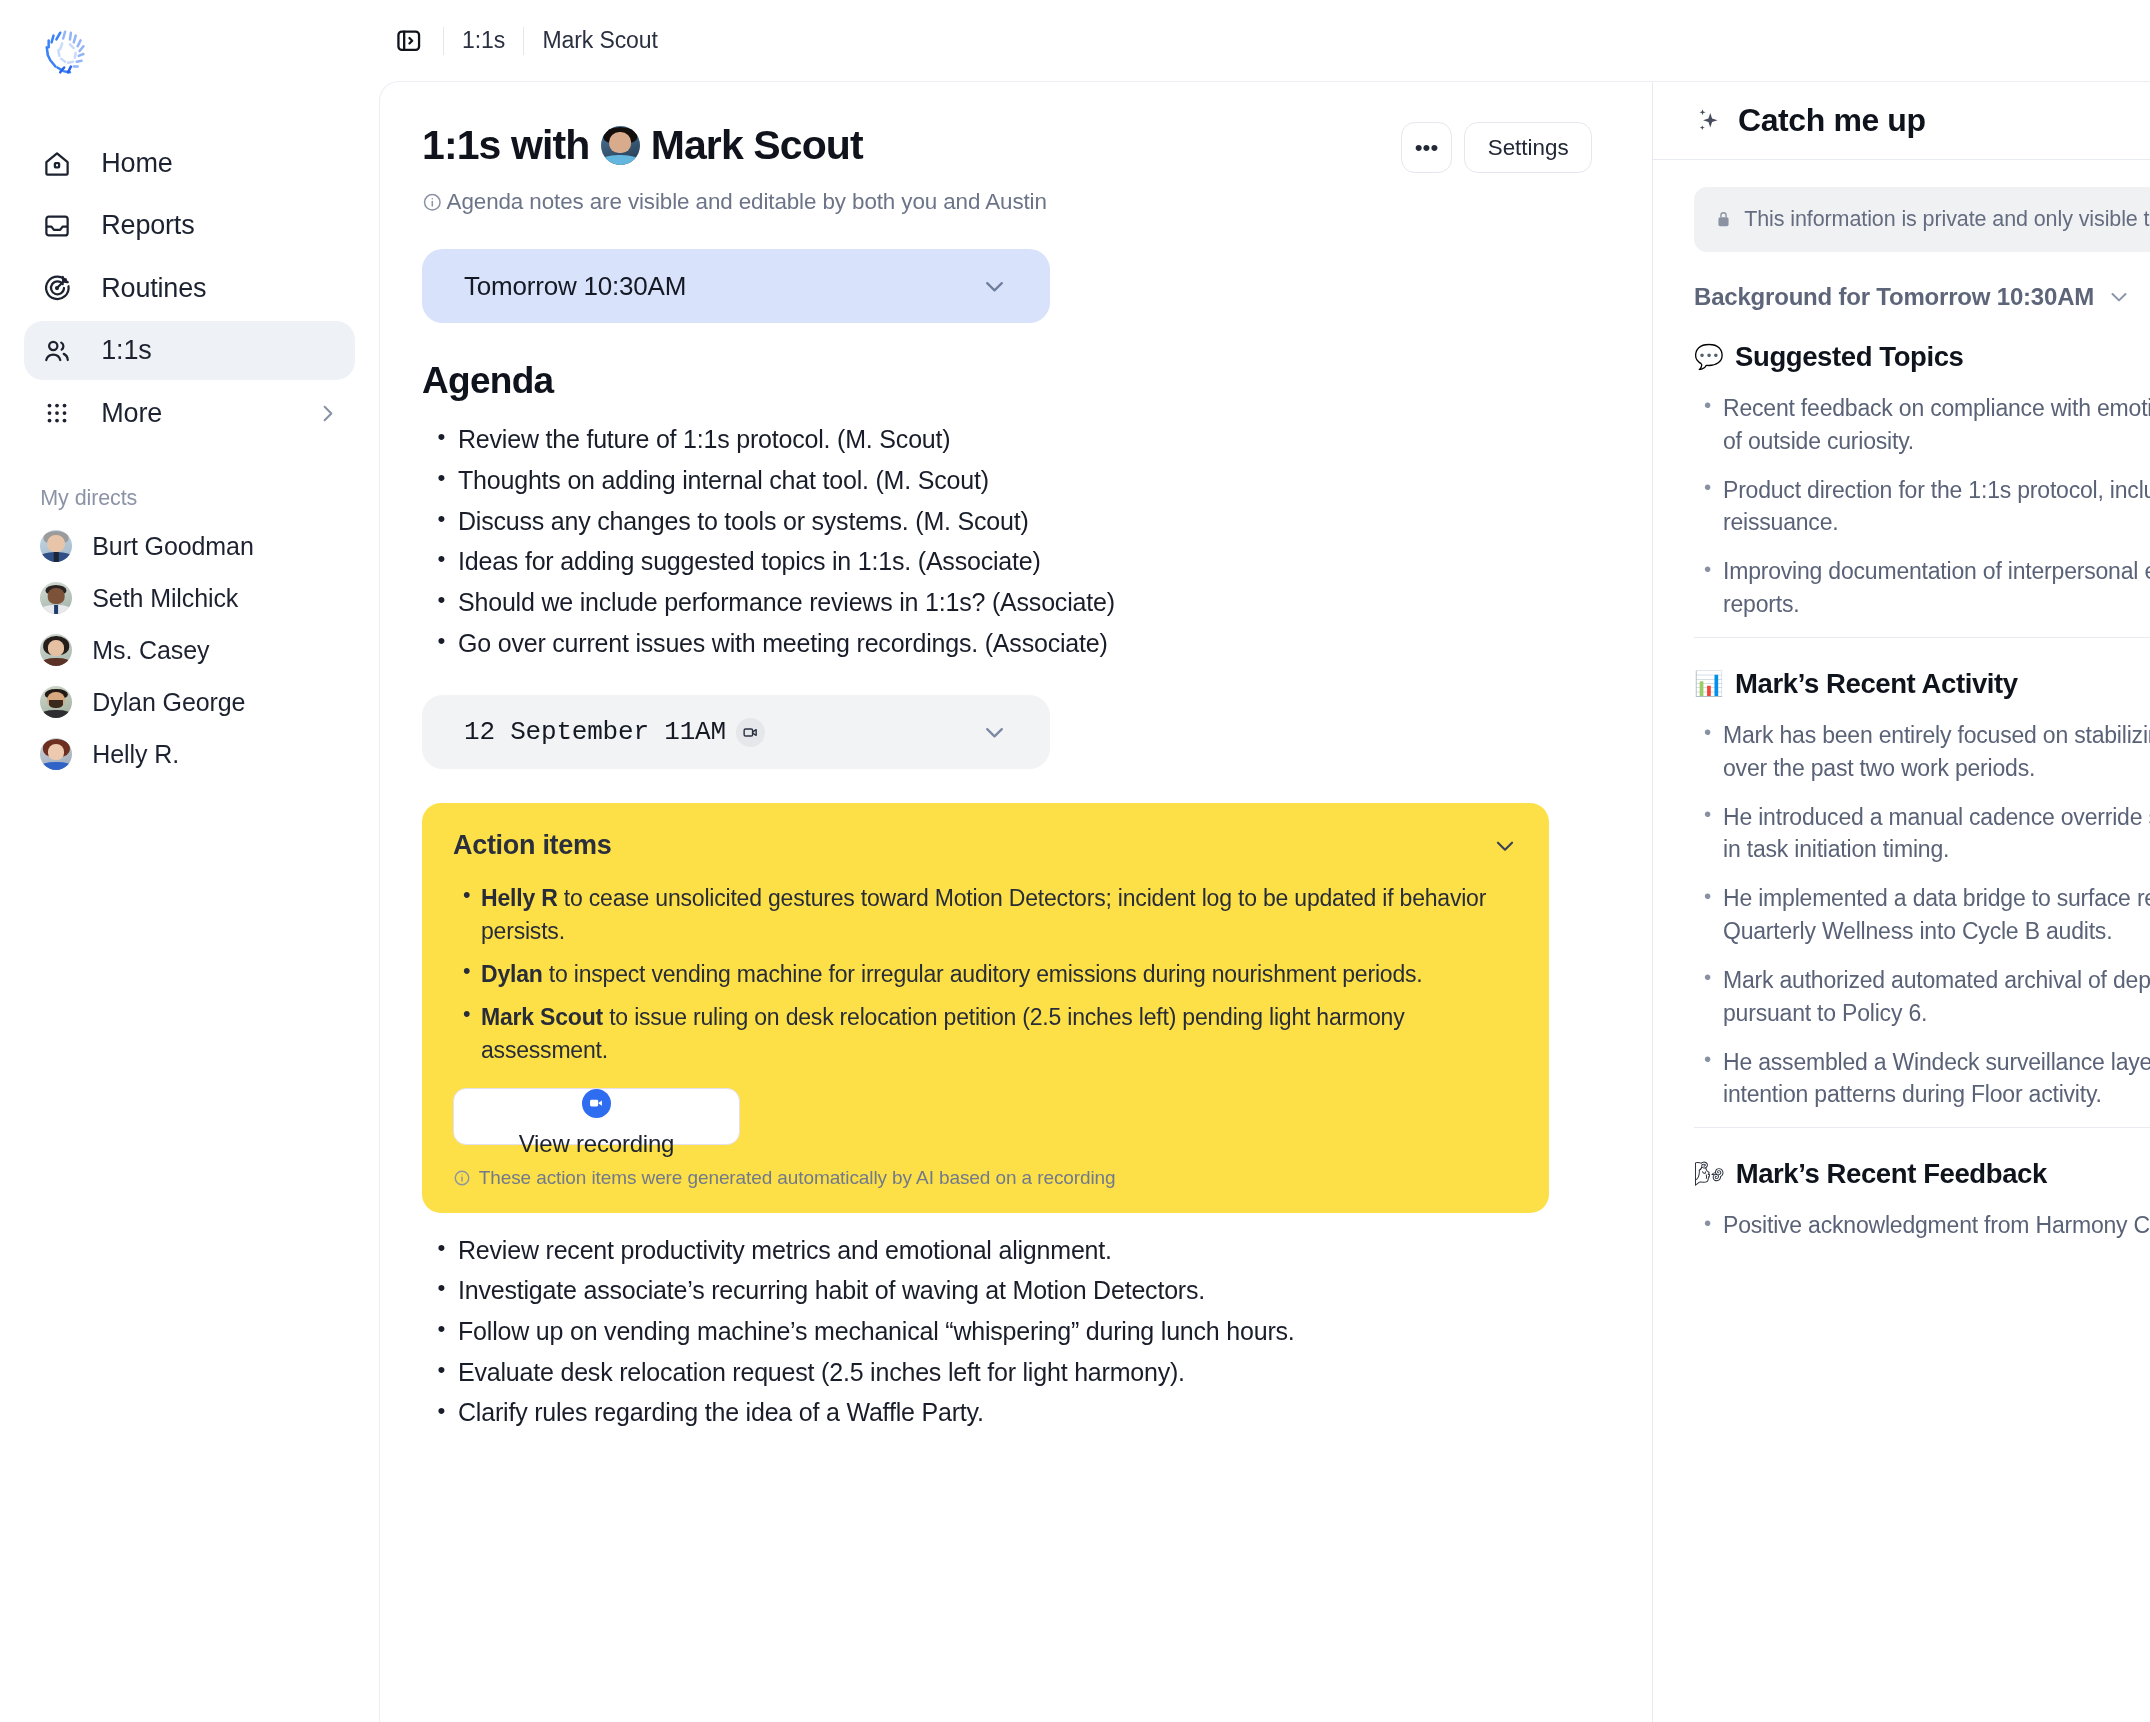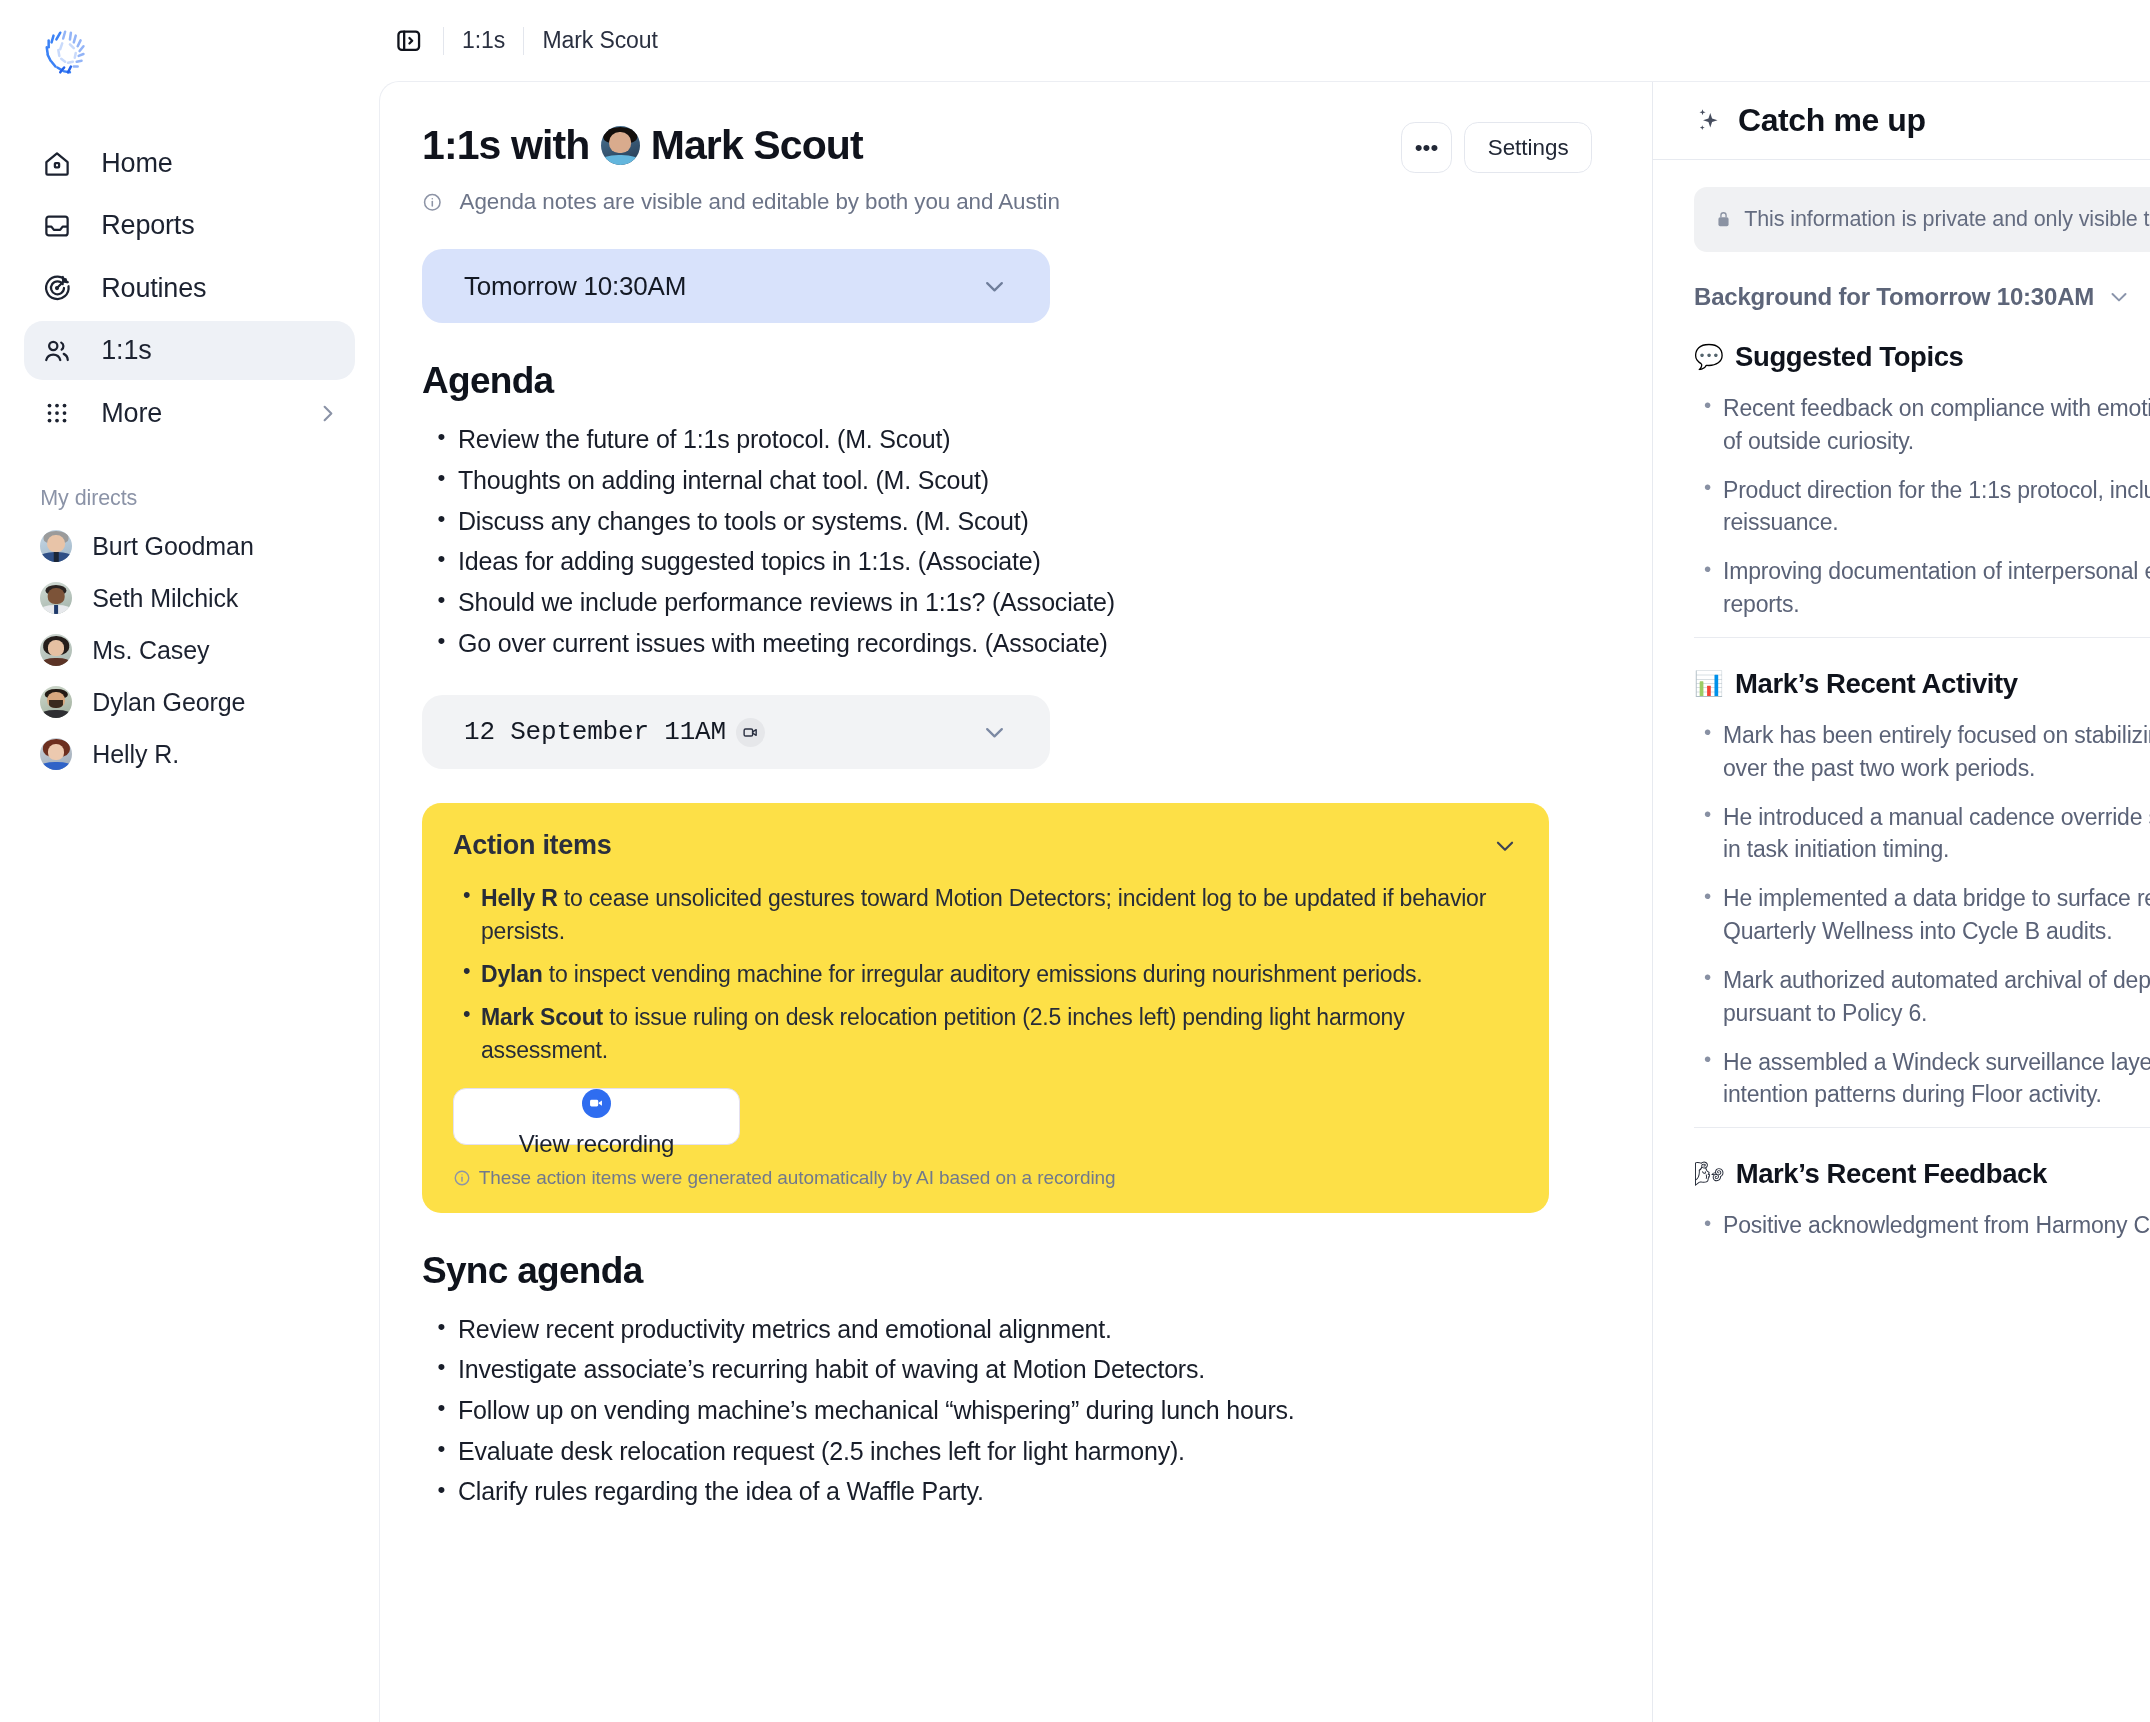--- a/index.html
+++ b/index.html
@@ -89,21 +89,21 @@
   .head-actions { margin-left: auto; display: flex; gap: 12px; align-items: center; }
   .btn-ghost {
     height: 51px; min-width: 51px; padding: 0 13px;
     border: 1.3px solid #e4e7ee; border-radius: 13.8px; background: #fff;
     display: flex; align-items: center; justify-content: center;
     font-size: 22.4px; color: #222836; cursor: pointer;
   }
   .btn-ghost.wide { padding: 0 22.4px; }
 
   .doc-note {
-    margin-top: 16.3px; display: flex; align-items: center; gap: 17px;
+    margin-top: 16.3px; display: flex; align-items: center; gap: 4px;
     font-size: 22.4px; color: #6c7488; letter-spacing: -0.1px;
   }
 
   .pill {
     margin-top: 34px;
     width: 628px; height: 74px;
     border-radius: 20.6px;
     display: flex; align-items: center; padding: 0 42px;
     cursor: pointer;
   }
@@ -522,21 +522,20 @@
               <svg width="18" height="18" viewBox="0 0 24 24" fill="none" stroke="#8d94a6" stroke-width="1.9" stroke-linecap="round">
                 <circle cx="12" cy="12" r="9"></circle>
                   <path d="M12 11v5.2"></path>
                   <circle cx="12" cy="7.8" r="0.9" fill="#8d94a6" stroke="none"></circle>
               </svg>
             </span>
             <span>These action items were generated automatically by AI based on a recording</span>
           </div>
         </div>
 
-        <h2 class="h-section">Sync agenda</h2>
         <ul class="doc-list">
           <li>Review recent productivity metrics and emotional alignment.</li>
           <li>Investigate associate’s recurring habit of waving at Motion Detectors.</li>
           <li>Follow up on vending machine’s mechanical “whispering” during lunch hours.</li>
           <li>Evaluate desk relocation request (2.5 inches left for light harmony).</li>
           <li>Clarify rules regarding the idea of a Waffle Party.</li>
         </ul>
       </section>
 
       <aside class="rpanel">

